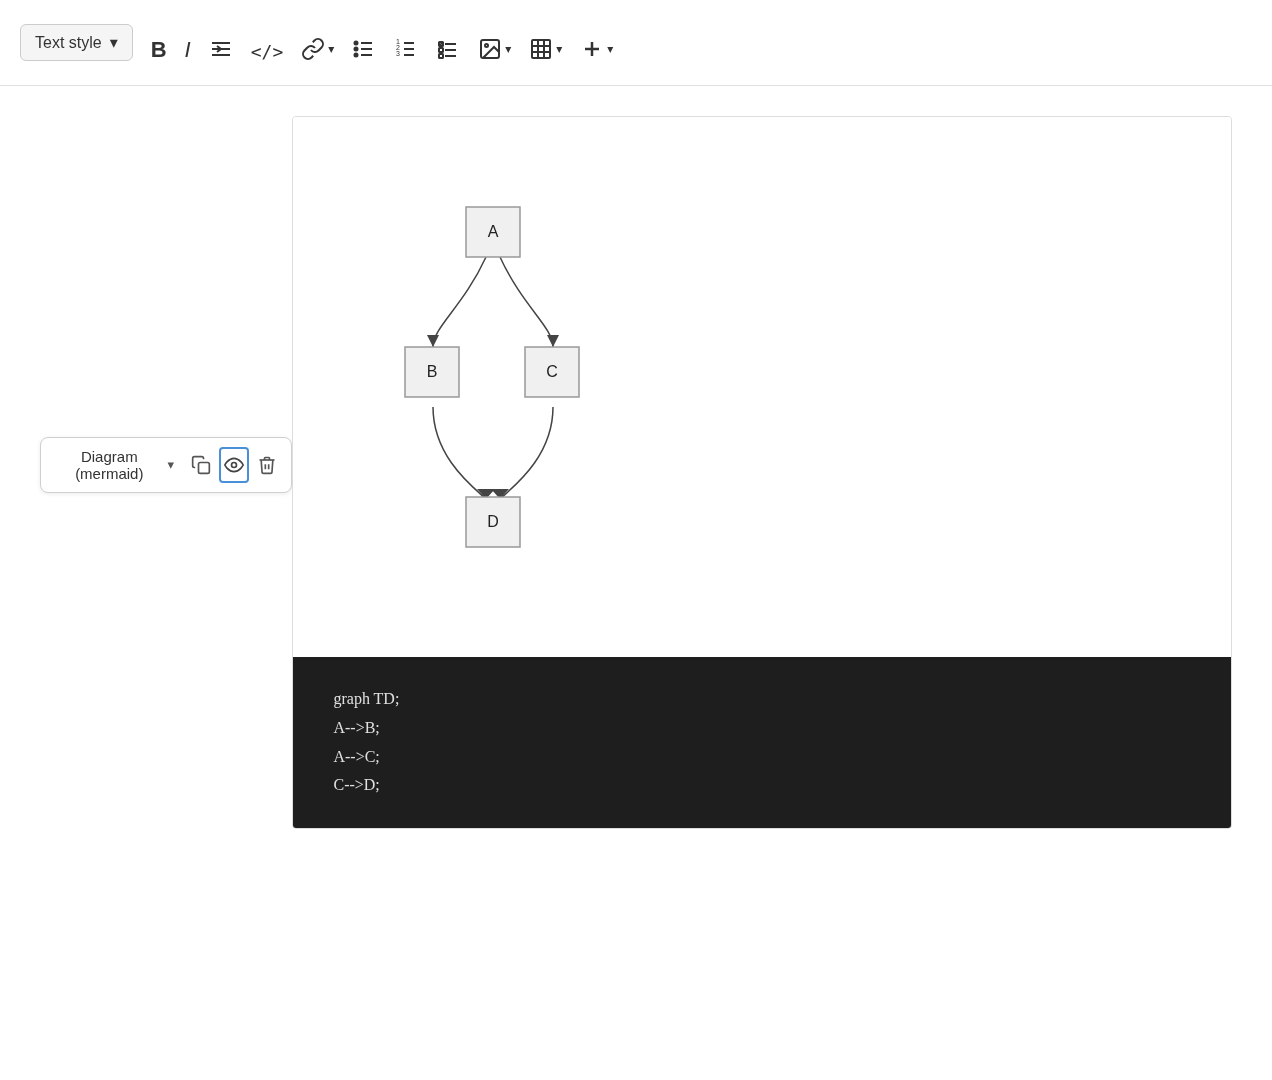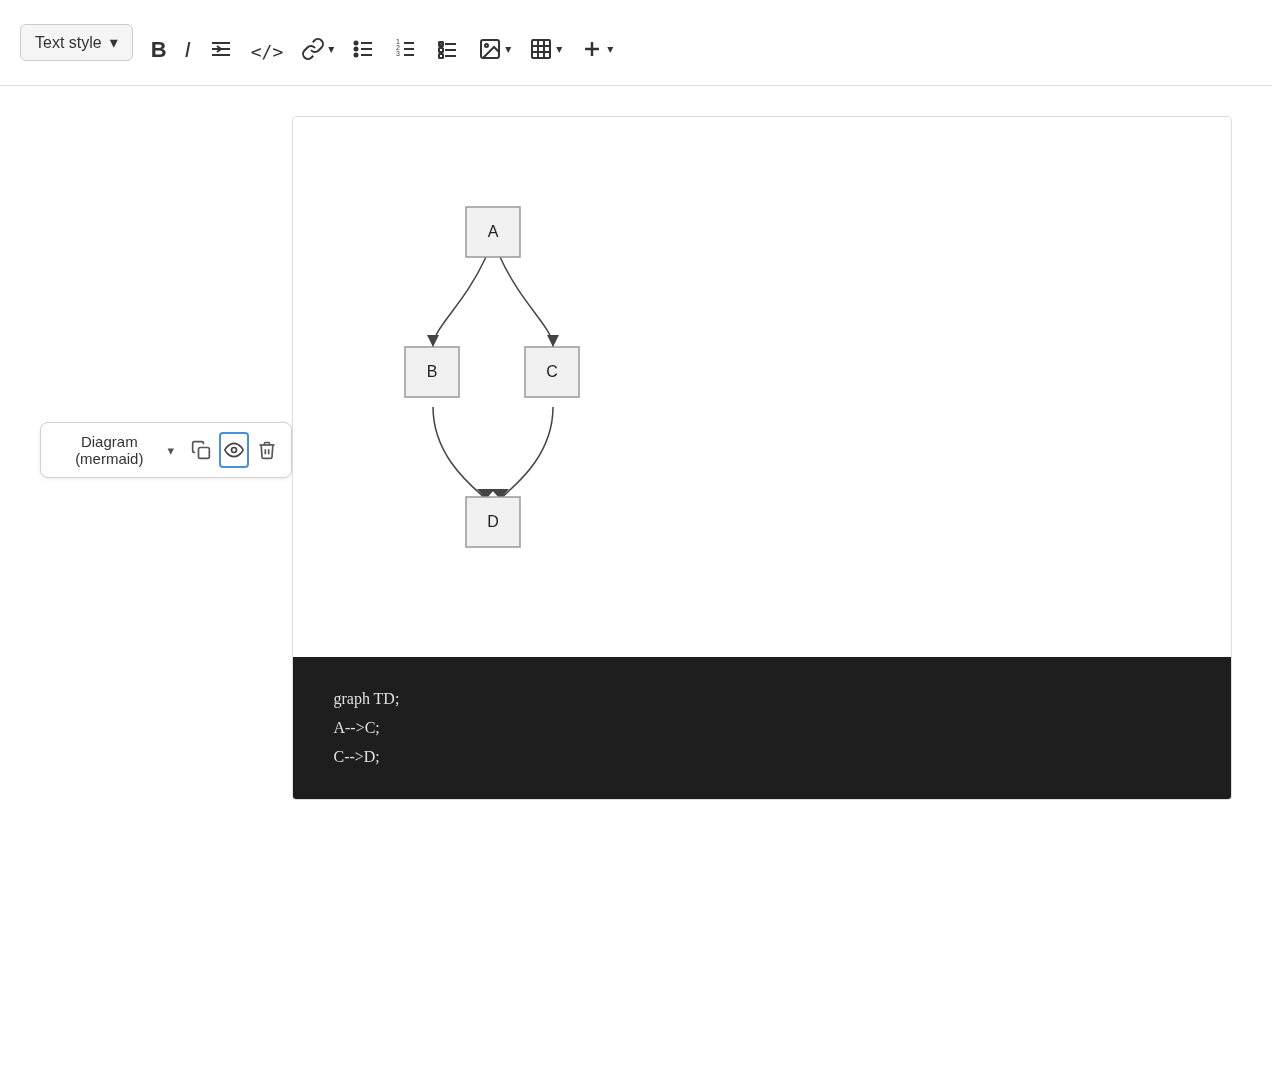--- a/index.html
+++ b/index.html
@@ -283,18 +283,19 @@
         <rect x="192" y="200" width="54" height="50" class="node-box"></rect>
         <text x="219" y="226" class="node-text">C</text>
 
         <rect x="133" y="350" width="54" height="50" class="node-box"></rect>
         <text x="160" y="376" class="node-text">D</text>
       </svg>
     </div>
 
     <div class="diagram-code">
       <div>graph TD;</div>
+      <div>    A--&gt;B;</div>
       <div>    A--&gt;C;</div>
       <div>    C--&gt;D;</div>
     </div>
   </div>
 
 </div>
 
 </body></html>

